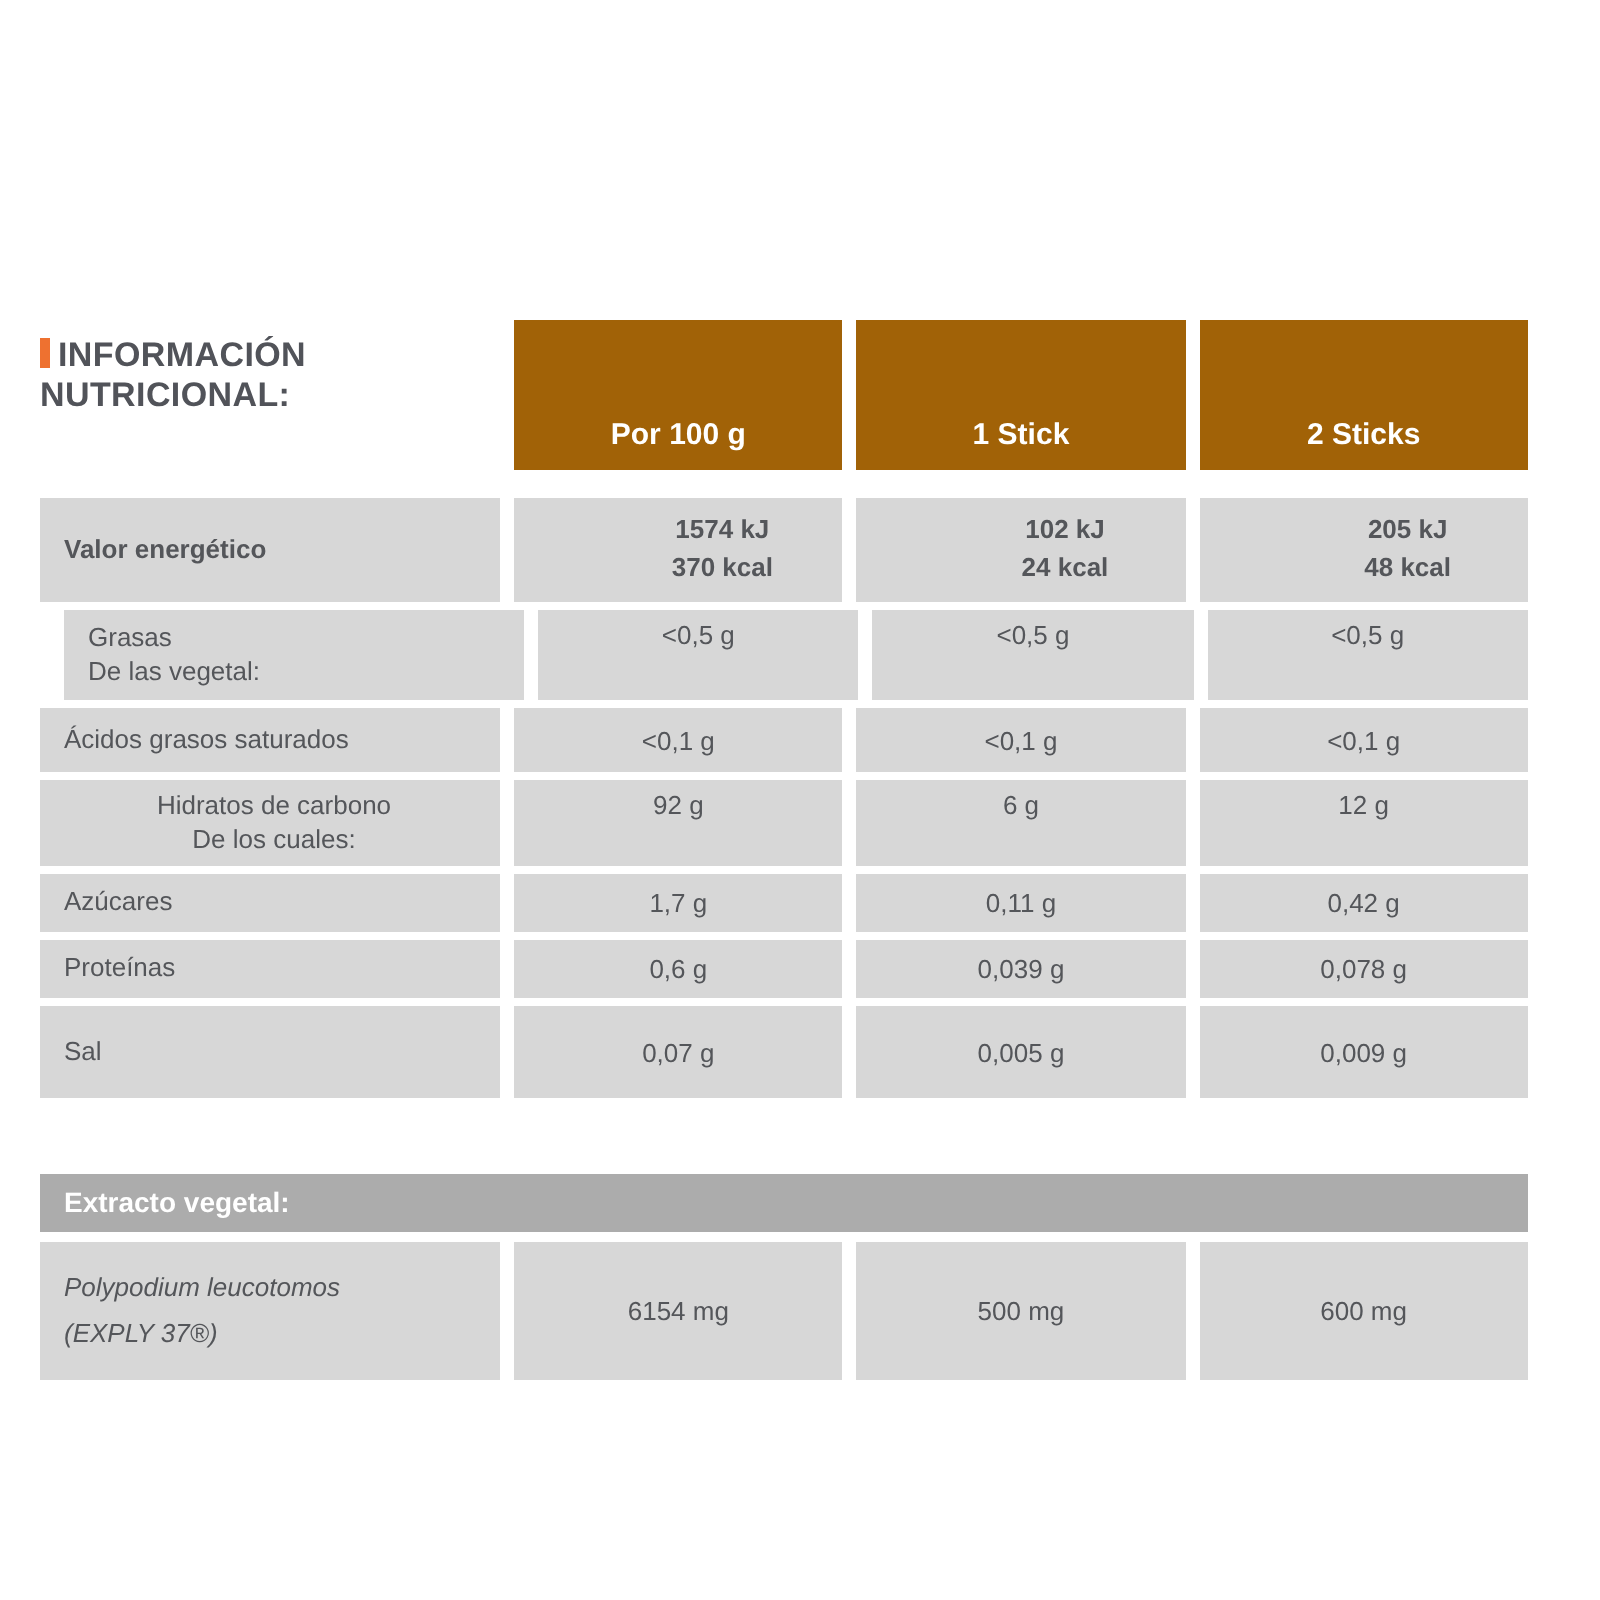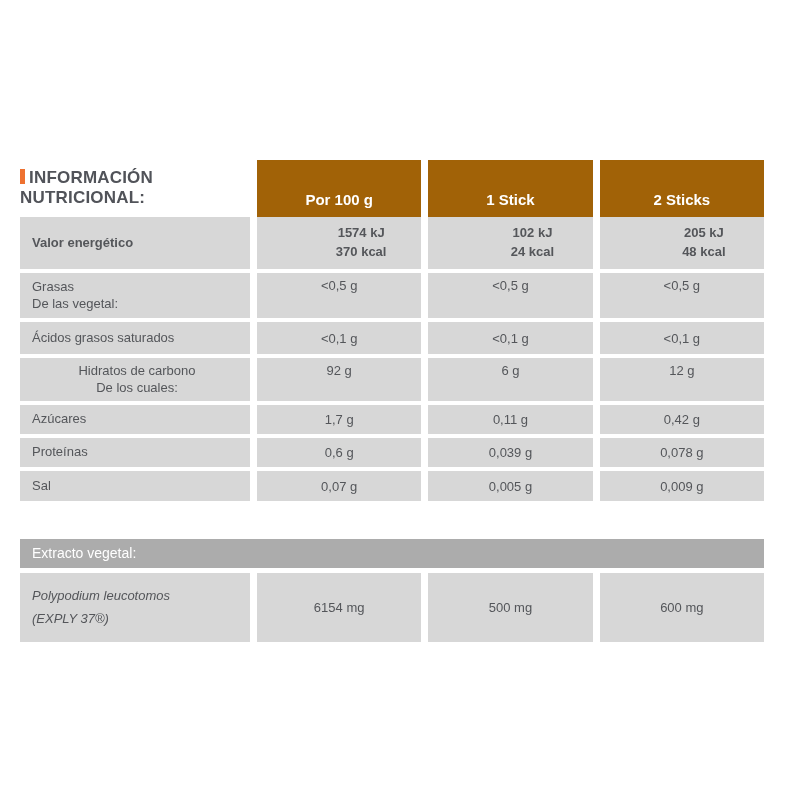--- a/index.html
+++ b/index.html
@@ -7,21 +7,21 @@
   body {
     width: 800px; height: 800px;
     background: #ffffff;
     font-family: "Liberation Sans", sans-serif;
     color: #54565A;
   }
   .stage { position: relative; width: 800px; height: 800px; background: #fff; overflow: hidden; }
   .nutri { position: absolute; left: 20px; top: 160px; width: 744px; }
 
   
-  .hdr-row { display: flex; gap: 7px; height: 57px; margin-bottom: 0; }
+  .hdr-row { display: flex; gap: 7px; height: 75px; margin-bottom: 14px; }
   .title-cell { flex: 0 0 230px; padding-top: 8px; }
   .title {
     font-size: 17px; font-weight: bold; line-height: 1.18;
     color: #515359; letter-spacing: 0.2px;
   }
   .tick {
     display: inline-block; width: 5px; height: 15px;
     background: #EE7130; margin-right: 4px; position: relative; top: 1px;
   }
   .col-hdr {
@@ -40,34 +40,34 @@
     font-size: 13px; line-height: 1.3;
   }
   .val-cell {
     flex: 1; background: #D7D7D7;
     display: flex; flex-direction: column; justify-content: center; align-items: center;
     font-size: 13px;
   }
   .h-energy { height: 52px; }
   .h-energy .label-cell, .h-energy .val-cell { font-weight: bold; }
   .h-energy .val-cell { line-height: 1.45; padding-left: 44px; }
-  .h-grasas { height: 45px; }
+  .h-grasas { height: 45px; margin-left: 12px; }
   .h-acidos { height: 32px; }
   .h-hidratos { height: 43px; text-align: center; }
   .h-azucares { height: 29px; }
   .h-proteinas { height: 29px; }
-  .h-sal { height: 30px; }
+  .h-sal { height: 46px; }
   .row.tall .val-cell { justify-content: flex-start; padding-top: 5px; }
 
   
   .extract-band {
     margin-top: 38px; margin-bottom: 5px;
     background: #ACACAC; color: #ffffff;
     height: 29px; line-height: 29px;
-    font-size: 14px; font-weight: normal;
+    font-size: 14px; font-weight: bold;
     padding-left: 12px;
   }
   .extract-row { height: 69px; margin-bottom: 0; }
   .extract-row .label-cell { font-style: italic; line-height: 1.7; }
 </style>
 </head>
 <body>
 
 <div class="stage">
   <div class="nutri">

